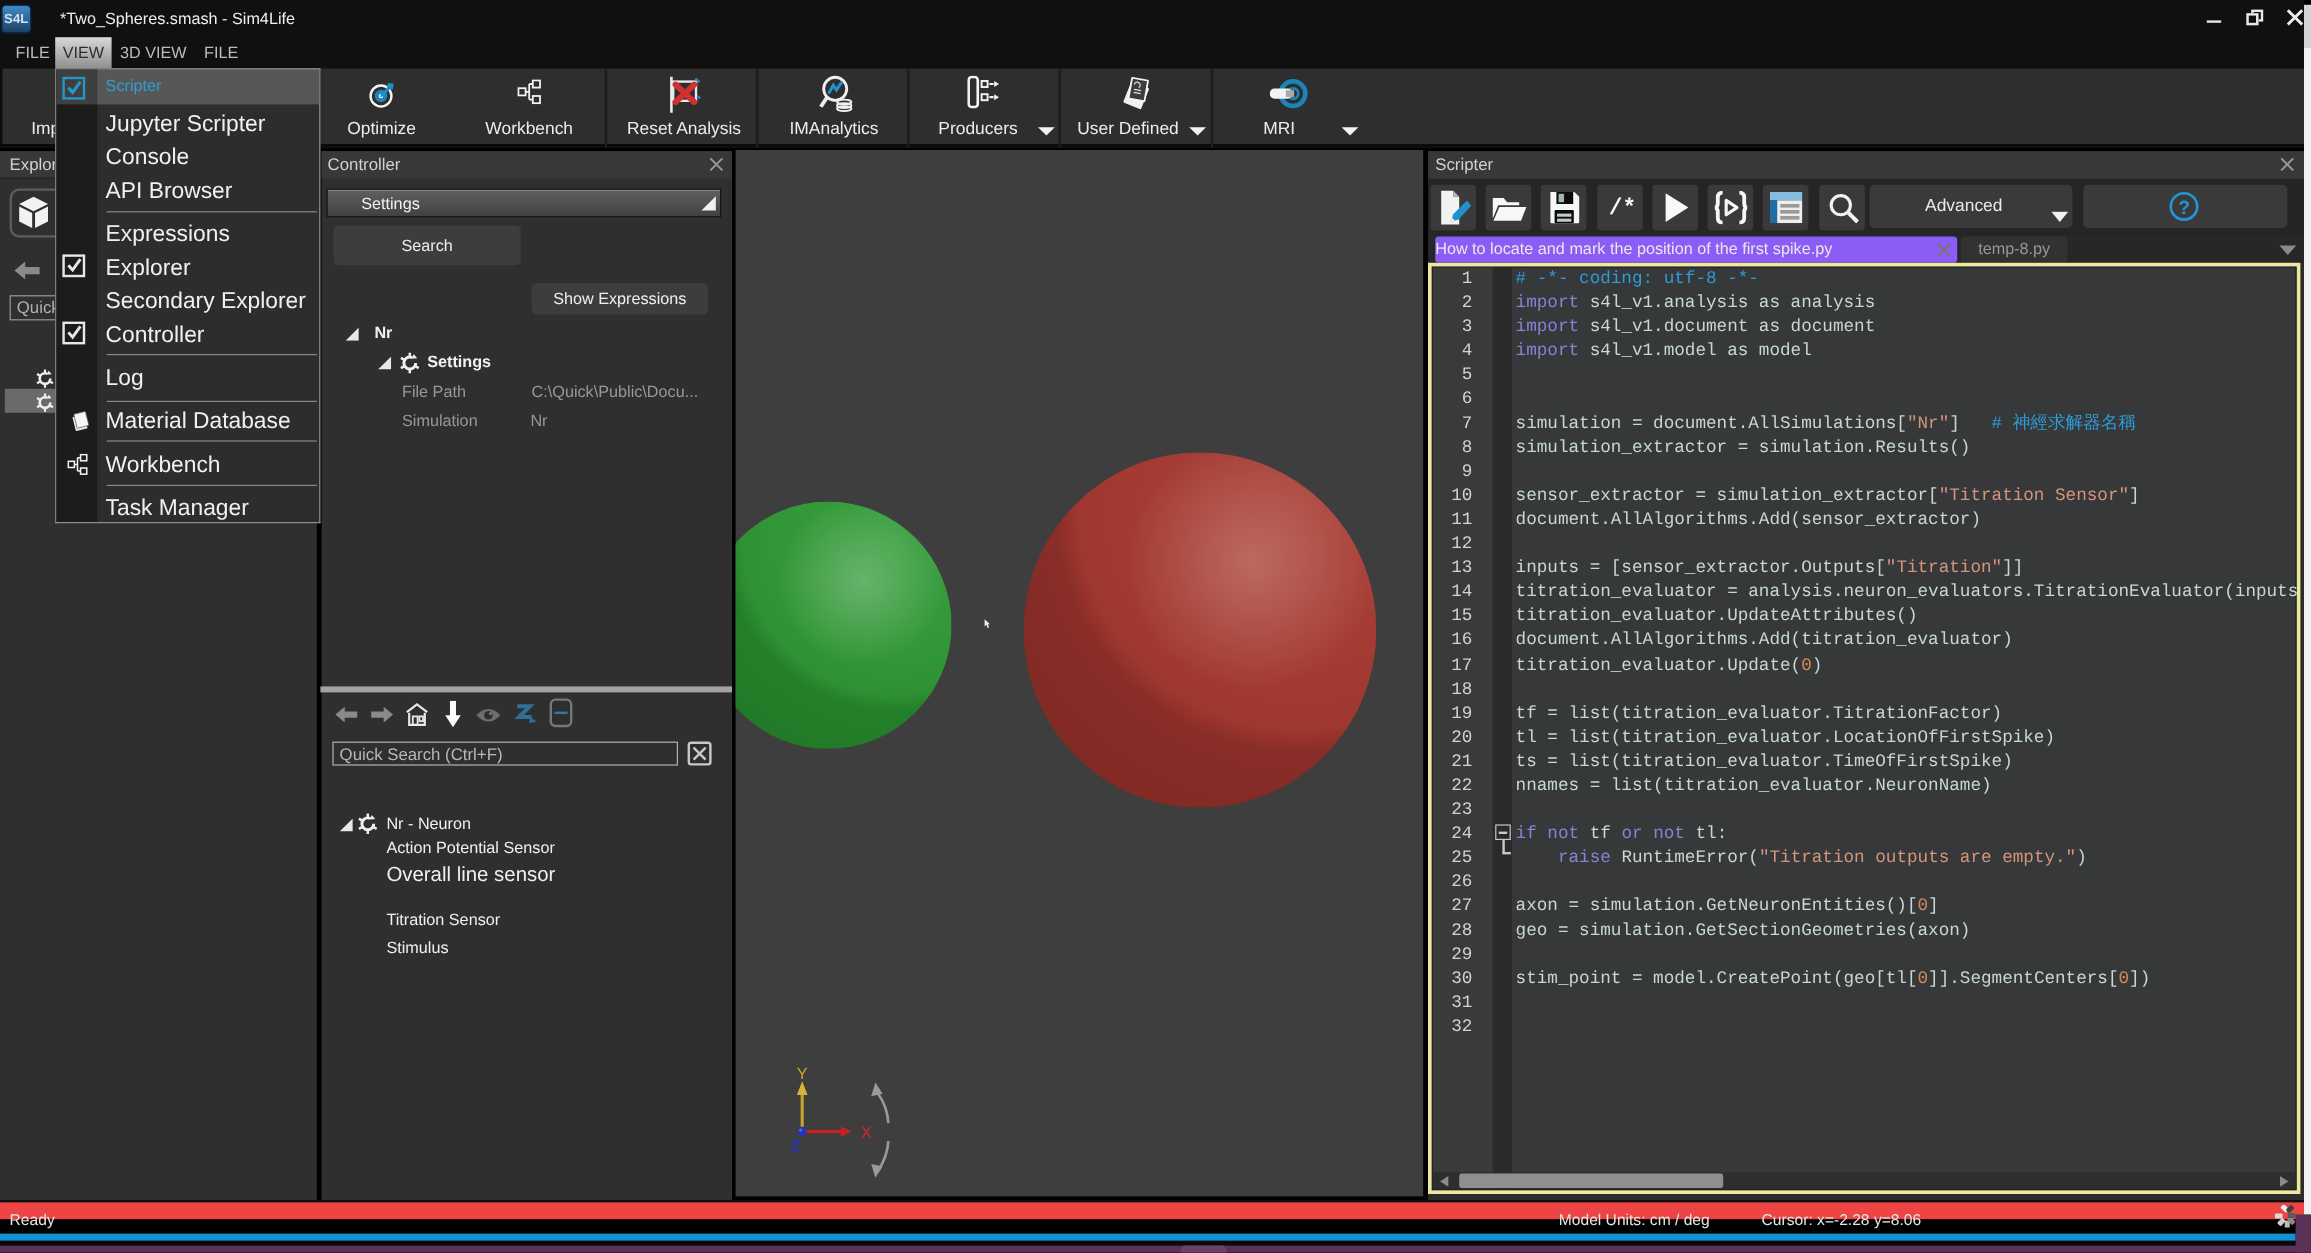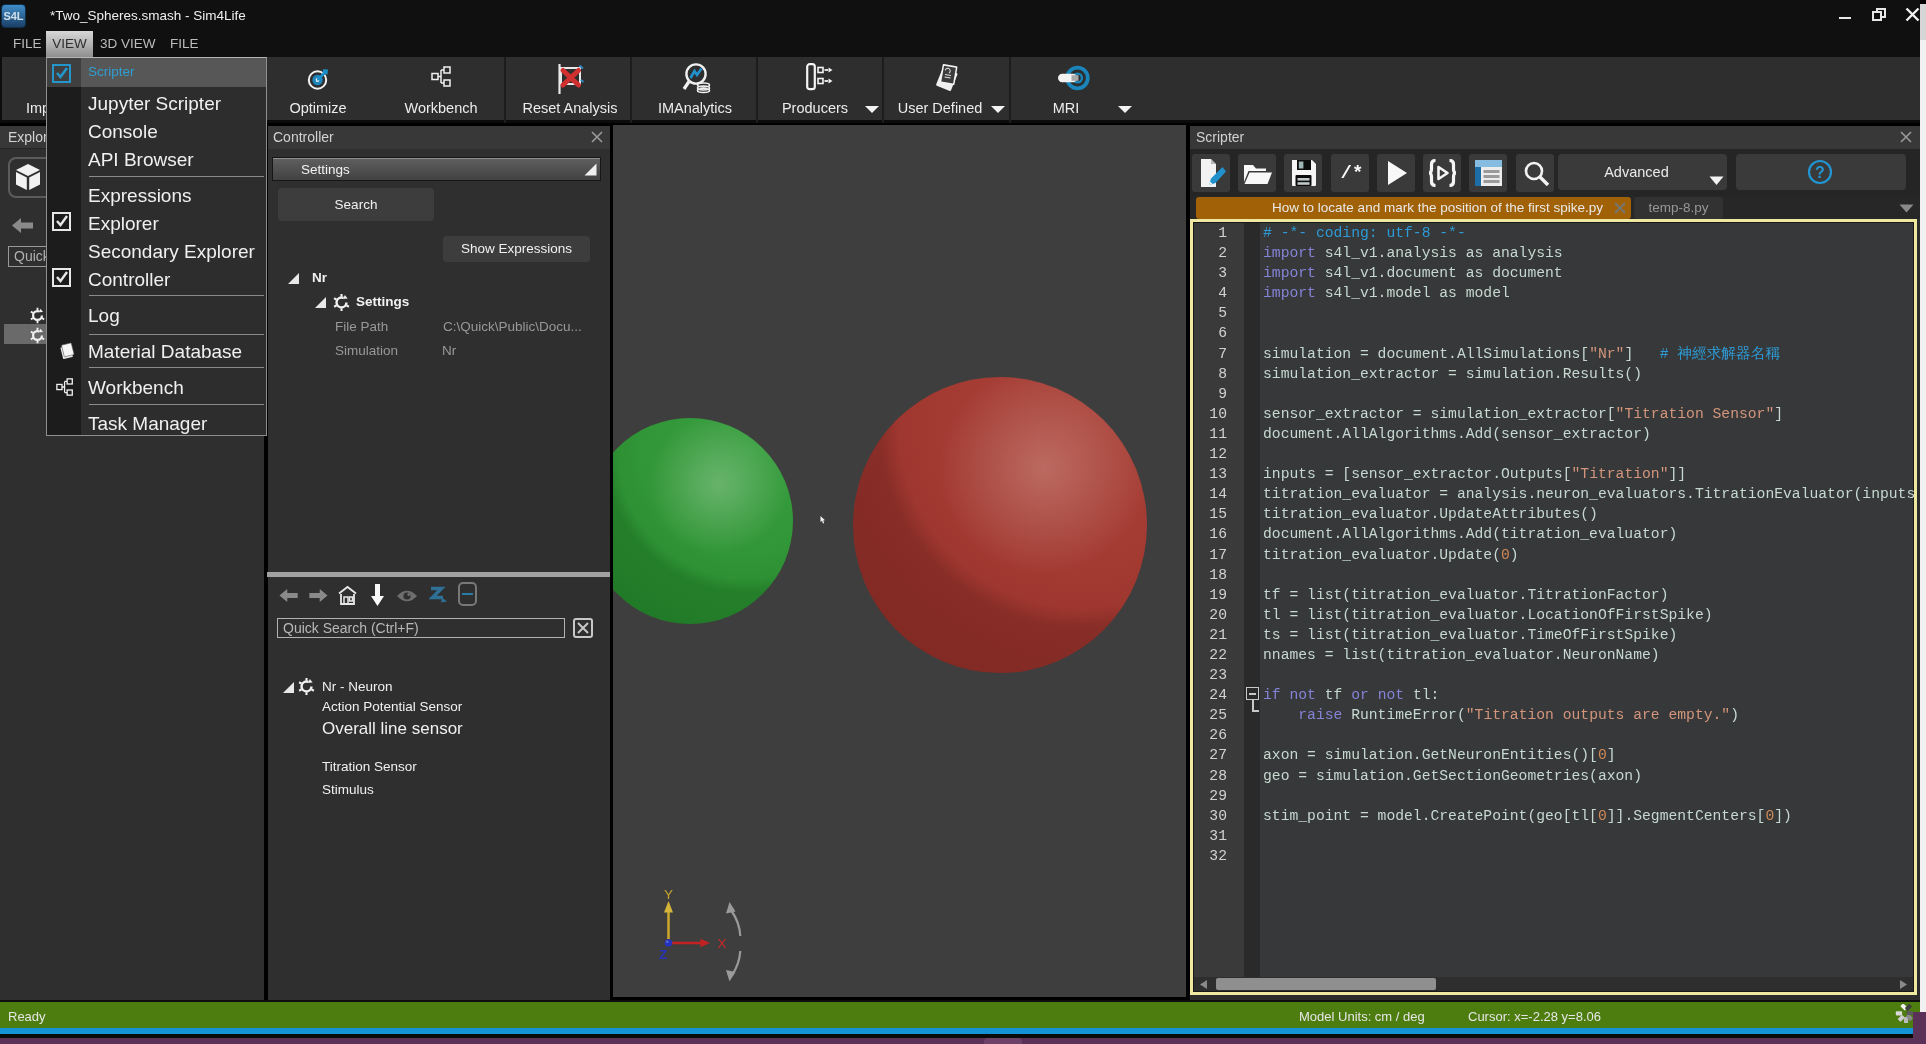--- a/index.html
+++ b/index.html
@@ -345,21 +345,21 @@
   <svg class="abs" style="left:519px;top:50px;" width="15" height="10" viewBox="0 0 15 10">
       <path d="M0.5 0.5 L7.5 9 L14.5 0.5 Z" fill="#f2f2f2"></path>
     </svg>
 
   <div class="abs" style="left:546px;top:28px;width:170px;height:36px;background:#3a3a3a;border-radius:4px;"></div>
   <svg class="abs" style="left:617px;top:33px;" width="26" height="26" viewBox="0 0 26 26">
     <circle cx="13" cy="13" r="11" fill="none" stroke="#2196d3" stroke-width="2.2"></circle>
     <text x="13" y="19" text-anchor="middle" fill="#2196d3" font-size="16" font-weight="bold" font-family="Liberation Sans">?</text>
   </svg>
 
-  <div class="abs" style="left:6px;top:71px;width:435px;height:22px;background:#a16207;border-radius:3px;color:#e9e9e9;font-size:13.5px;text-align:right;line-height:22px;padding-right:28px;">How to locate and mark the position of the first spike.py</div>
+  <div class="abs" style="left:6px;top:71px;width:435px;height:22px;background:#8b5cf6;border-radius:3px;color:#e9e9e9;font-size:13.5px;text-align:left;line-height:22px;padding-right:28px;">How to locate and mark the position of the first spike.py</div>
   <svg class="abs" style="left:424px;top:76px;" width="12" height="12" viewBox="0 0 12 12">
       <path d="M1 1 L11 11 M11 1 L1 11" stroke="#757575" stroke-width="1.8"></path>
     </svg>
   <div class="abs" style="left:444px;top:71px;width:89px;height:22px;background:#323232;border-radius:3px;color:#969696;font-size:13.5px;text-align:center;line-height:22px;">temp-8.py</div>
   <svg class="abs" style="left:709px;top:78px;" width="15" height="9" viewBox="0 0 15 9">
       <path d="M0.5 0.5 L7.5 8.5 L14.5 0.5 Z" fill="#8a8a8a"></path>
     </svg>
 
   <div class="abs" id="editor" style="left:0;top:93px;width:727px;height:776px;border:3px solid #eee8a0;background:#363839;box-shadow:inset 0 0 0 1px #181818;overflow:hidden;">
     <div class="abs" style="left:1px;top:1px;width:50px;height:768px;background:#3a3a3a;"></div>
@@ -436,21 +436,21 @@
     <svg class="abs" style="left:6px;top:758px;" width="9" height="9" viewBox="0 0 9 9">
         <path d="M8 0 L1 4.5 L8 9 Z" fill="#8a8a8a"></path>
       </svg>
     <svg class="abs" style="left:706px;top:758px;" width="9" height="9" viewBox="0 0 9 9">
         <path d="M1 0 L8 4.5 L1 9 Z" fill="#8a8a8a"></path>
       </svg>
     <div class="abs" style="left:23px;top:756px;width:220px;height:12px;background:#8f8f8f;border-radius:2px;"></div>
   </div>
 </div>
 
-<div class="abs" style="left:0;top:1000px;width:1920px;height:28px;background:#4d7c0f;border-top:2px solid #0f0f0f;color:#e6e6e6;font-size:13px;">
+<div class="abs" style="left:0;top:1000px;width:1920px;height:16px;background:#ef4444;border-top:2px solid #0f0f0f;color:#e6e6e6;font-size:13px;">
   <span class="abs" style="left:8px;top:7px;">Ready</span>
   <span class="abs" style="left:1299px;top:7px;">Model Units: cm / deg</span>
   <span class="abs" style="left:1468px;top:7px;">Cursor: x=-2.28 y=8.06</span>
 </div>
 
 <div class="abs" style="left:0;top:1028px;width:1913px;height:6px;background:#1492d6;"></div>
 <div class="abs" style="left:0;top:1034px;width:1918px;height:4px;background:#0a0a0a;"></div>
 <div class="abs" style="left:0;top:1038px;width:1926px;height:6px;background:#5b3157;"></div>
 <div class="abs" style="left:1913px;top:1012px;width:13px;height:32px;background:#5b3157;"></div>
 <div class="abs" style="left:984px;top:1038px;width:38px;height:6px;background:#6e4169;border-radius:4px 4px 0 0;"></div>

